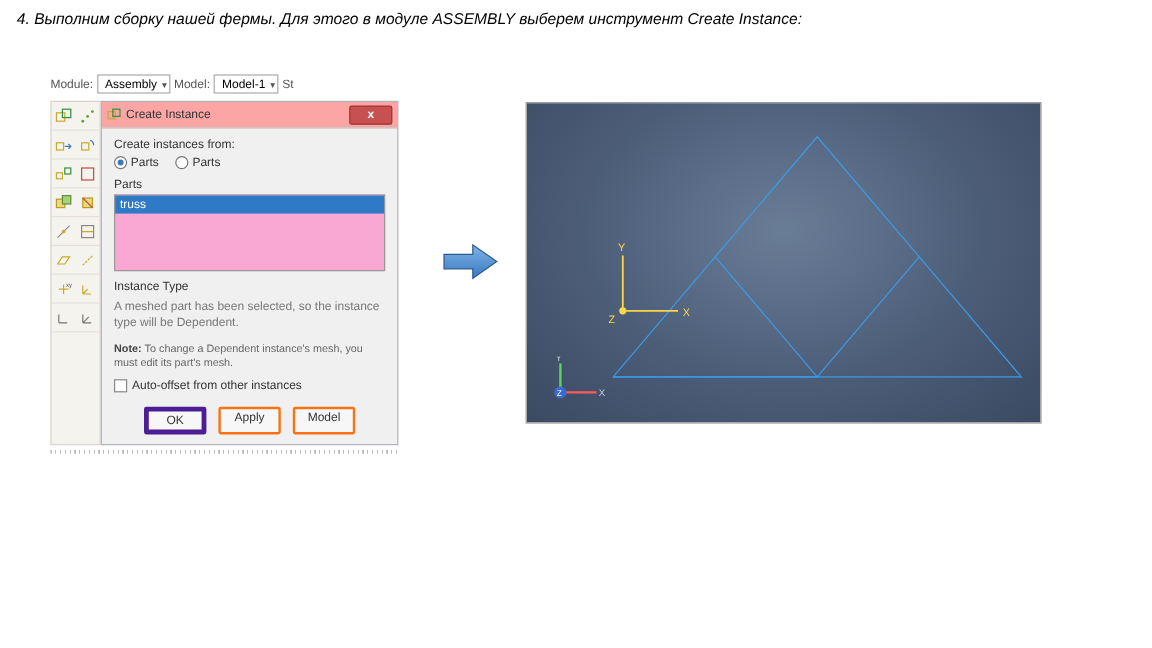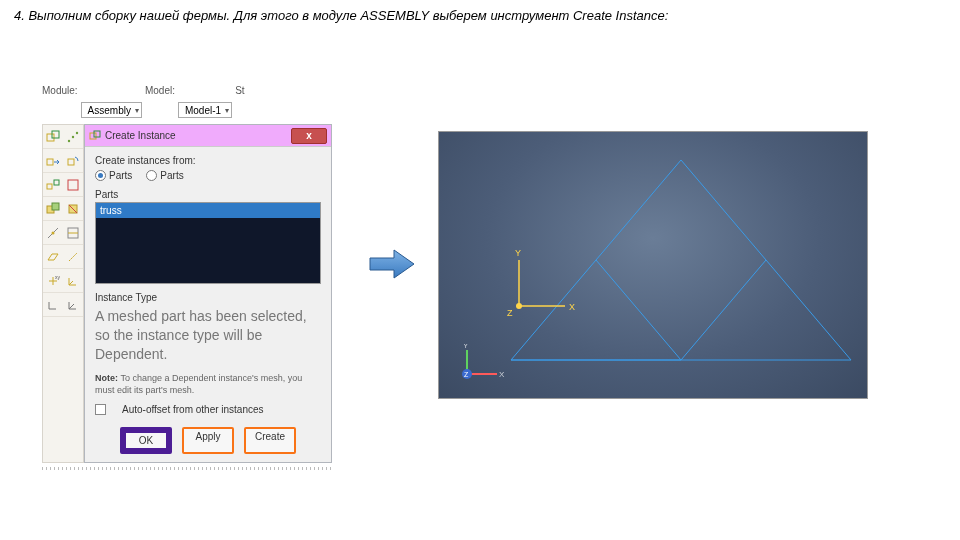--- a/index.html
+++ b/index.html
@@ -2,50 +2,50 @@
 <html><head>
 <meta charset="utf-8">
 <style>
   * { box-sizing: border-box; margin: 0; padding: 0; }
   body { font-family: Arial, sans-serif; font-size: 11px; background: #fff; width: 960px; height: 540px; position: relative; }
   .heading { position: absolute; top: 8px; left: 14px; font-size: 13px; color: #000; font-style: italic; }
   .content { position: absolute; top: 60px; left: 42px; display: flex; align-items: center; }
   .left-panel { width: 290px; }
   .toolbar-row { display: flex; align-items: center; gap: 3px; padding: 2px 0; font-size: 10px; }
   .toolbar-row .lbl { color: #555; }
-  .toolbar-row .dropdown { display: inline-flex; align-items: center; border: 1px solid #aaa; background: #fff; padding: 0 2px; height: 16px; font-size: 10px; margin-top: 40px; }
+  .toolbar-row .dropdown { display: inline-flex; align-items: center; border: 1px solid #aaa; background: #fff; padding: 0 2px; height: 16px; font-size: 10px; }
   .toolbar-row .dropdown .val { padding: 0 4px; }
   .toolbar-row .dropdown .arr { font-size: 8px; color: #555; }
   .main-row { display: flex; margin-top: 4px; }
   .icon-col { width: 42px; background: #f5f3ee; border: 1px solid #d8d4cc; display: flex; flex-direction: column; }
   .icon-pair { display: flex; height: 24px; border-bottom: 1px solid #e5e1d9; }
   .icon-cell { flex: 1; display: flex; align-items: center; justify-content: center; position: relative; }
   .icon-cell svg { width: 14px; height: 14px; }
   .dialog { flex: 1; border: 1px solid #b2b6bd; background: #f0f0f0; }
-  .dlg-titlebar { display: flex; align-items: center; justify-content: space-between; background: #f0abfc; border-bottom: 1px solid #ccc; padding: 2px 4px; height: 22px; }
+  .dlg-titlebar { display: flex; align-items: center; justify-content: space-between; background: #fca5a5; border-bottom: 1px solid #ccc; padding: 2px 4px; height: 22px; }
   .dlg-titlebar .title { display: flex; align-items: center; gap: 4px; color: #333; font-size: 10px; }
   .dlg-titlebar .close { width: 36px; height: 16px; background: #c75050; border-radius: 2px; display: flex; align-items: center; justify-content: center; color: #fff; font-size: 10px; font-weight: bold; border: 1px solid #a03030; }
   .dlg-body { padding: 8px 10px; font-size: 10px; color: #333; }
   .section-title { margin-bottom: 4px; }
   .radio-row { display: flex; gap: 14px; margin-bottom: 8px; }
   .radio-item { display: flex; align-items: center; gap: 3px; }
   .radio { width: 11px; height: 11px; border: 1px solid #777; border-radius: 50%; display: flex; align-items: center; justify-content: center; background: #fff; }
   .radio.checked::after { content: ""; width: 5px; height: 5px; background: #3a7ac0; border-radius: 50%; }
   .group-label { margin-bottom: 2px; }
-  .listbox { border: 1px solid #999; background: #0f172a; height: 82px; margin-bottom: 8px; }
+  .listbox { border: 1px solid #999; background: #f9a8d4; height: 64px; margin-bottom: 8px; }
   .list-item { background: #2f7ac6; color: #fff; padding: 2px 4px; }
   .subhead { margin-bottom: 4px; }
-  .info-text { color: #777; font-size: 14px; line-height: 1.35; margin-bottom: 8px; }
+  .info-text { color: #777; font-size: 10px; line-height: 1.35; margin-bottom: 8px; }
   .note-text { font-size: 9px; color: #666; line-height: 1.35; margin-bottom: 8px; }
   .note-text .b { font-weight: bold; color: #444; }
-  .checkbox-row { display: flex; align-items: center; gap: 16px; margin-bottom: 8px; }
+  .checkbox-row { display: flex; align-items: center; gap: 4px; margin-bottom: 8px; }
   .checkbox { width: 11px; height: 11px; border: 1px solid #888; background: #fff; }
   .btn-row { display: flex; justify-content: center; gap: 10px; padding-top: 4px; }
   .btn { min-width: 52px; padding: 2px 8px; border: 2px solid #f97316; background: #f7f7f7; font-size: 10px; text-align: center; border-radius: 2px; }
-  .btn.primary { border: 6px solid #4c1d95; }
+  .btn.primary { border: 4px solid #4c1d95; }
   .ruler { height: 3px; background: repeating-linear-gradient(90deg,#bbb 0,#bbb 1px,transparent 1px,transparent 4px); margin-top: 4px; }
   .arrow-box { margin: 0 22px 0 36px; }
   .viewport { width: 430px; height: 268px; border: 1px solid #999; background: radial-gradient(ellipse at 50% 40%, #6a7d97 0%, #4c5d78 55%, #3b4a62 100%); position: relative; }
   .triad { position: absolute; bottom: 78px; left: 68px; }
   .small-axes { position: absolute; bottom: 12px; left: 14px; }
 </style>
 </head>
 <body>
 
 <div class="heading">4. Выполним сборку нашей фермы. Для этого в модуле ASSEMBLY выберем инструмент Create Instance:</div>
@@ -220,21 +220,21 @@
           <div class="subhead">Instance Type</div>
           <div class="info-text">A meshed part has been selected, so the instance type will be Dependent.</div>
           <div class="note-text"><span class="b">Note:</span>&nbsp;<span>To change a Dependent instance's mesh, you must edit its part's mesh.</span></div>
           <div class="checkbox-row">
             <span class="checkbox"></span>
             <span>Auto-offset from other instances</span>
           </div>
           <div class="btn-row">
             <div class="btn primary">OK</div>
             <div class="btn">Apply</div>
-            <div class="btn">Create</div>
+            <div class="btn">Model</div>
           </div>
         </div>
       </div>
     </div>
     <div class="ruler"></div>
   </div>
 
   <div class="arrow-box">
     <svg width="48" height="36" viewBox="0 0 48 36">
       <defs>

